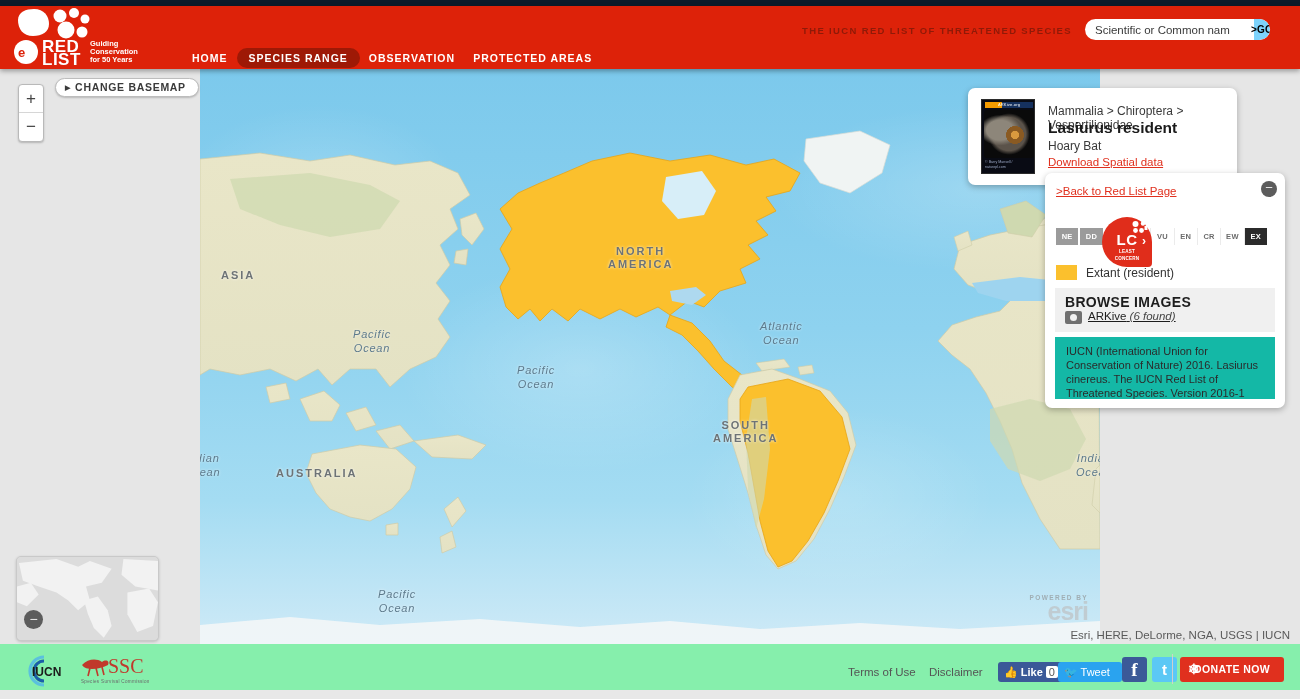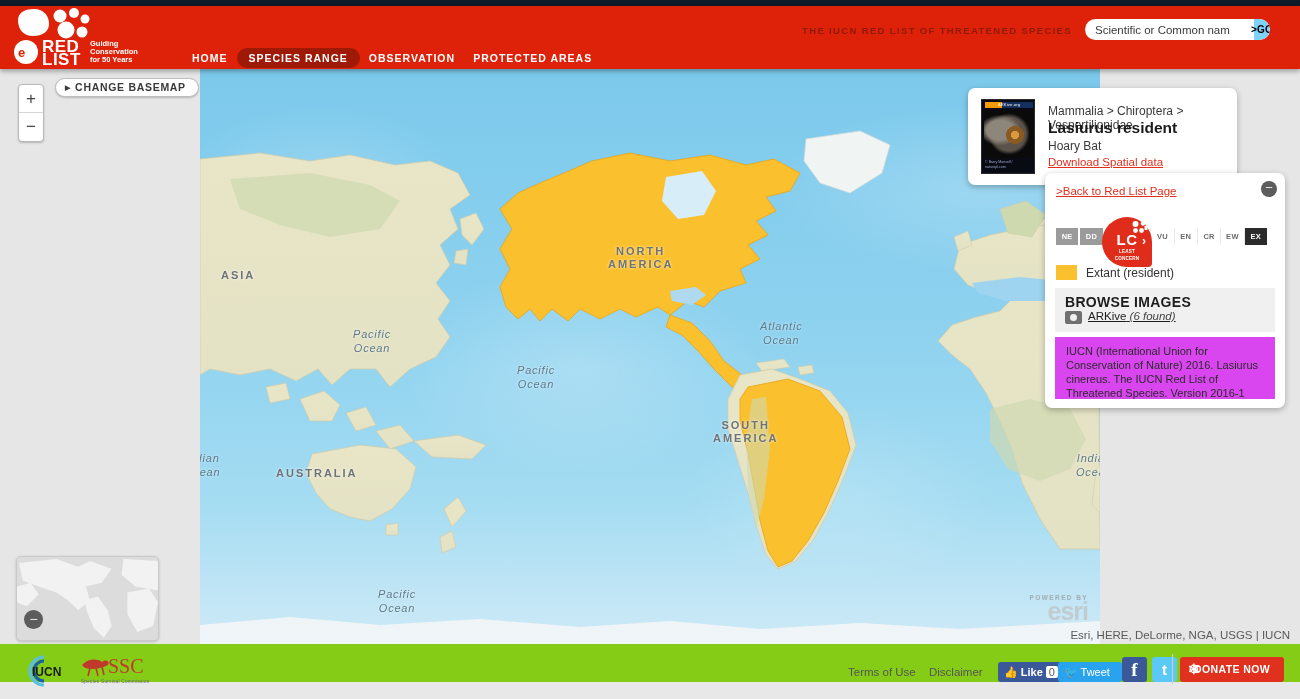--- a/index.html
+++ b/index.html
@@ -212,26 +212,26 @@
     content:""; position:absolute; left:5px; top:3px; width:7px; height:7px;
     border-radius:50%; background:#f0f0f0;
   }
   .arkive {
     position:absolute; left:33px; top:22px; font-size:11.5px; color:#1d1d1d;
     text-decoration:underline; cursor:pointer;
   }
   .arkfound { font-style:italic; color:#444; text-decoration:none; }
 
   .citebox {
-    position:absolute; left:10px; top:164px; width:220px; height:62px; background:#d946ef;
+    position:absolute; left:10px; top:164px; width:220px; height:62px; background:#14b8a6;
     padding:7px 11px; font-size:11px; line-height:14px; color:#2b2b2b;
   }
 
   
-  .footer { position:absolute; top:644px; left:0; width:1300px; height:38px; background:#84cc16; }
+  .footer { position:absolute; top:644px; left:0; width:1300px; height:46px; background:#86efac; }
   .iucnlogo { position:absolute; left:18px; top:10px; }
   .ssclogo { position:absolute; left:78px; top:9px; }
 
   .flink {
     position:absolute; top:22px; font-size:11.5px; color:#555;
     cursor:pointer;
   }
   .likebtn {
     position:absolute; left:998px; top:18px; height:20px;
     background:#3b5998; border-radius:3px; color:#fff; font-size:11px; font-weight:bold;

